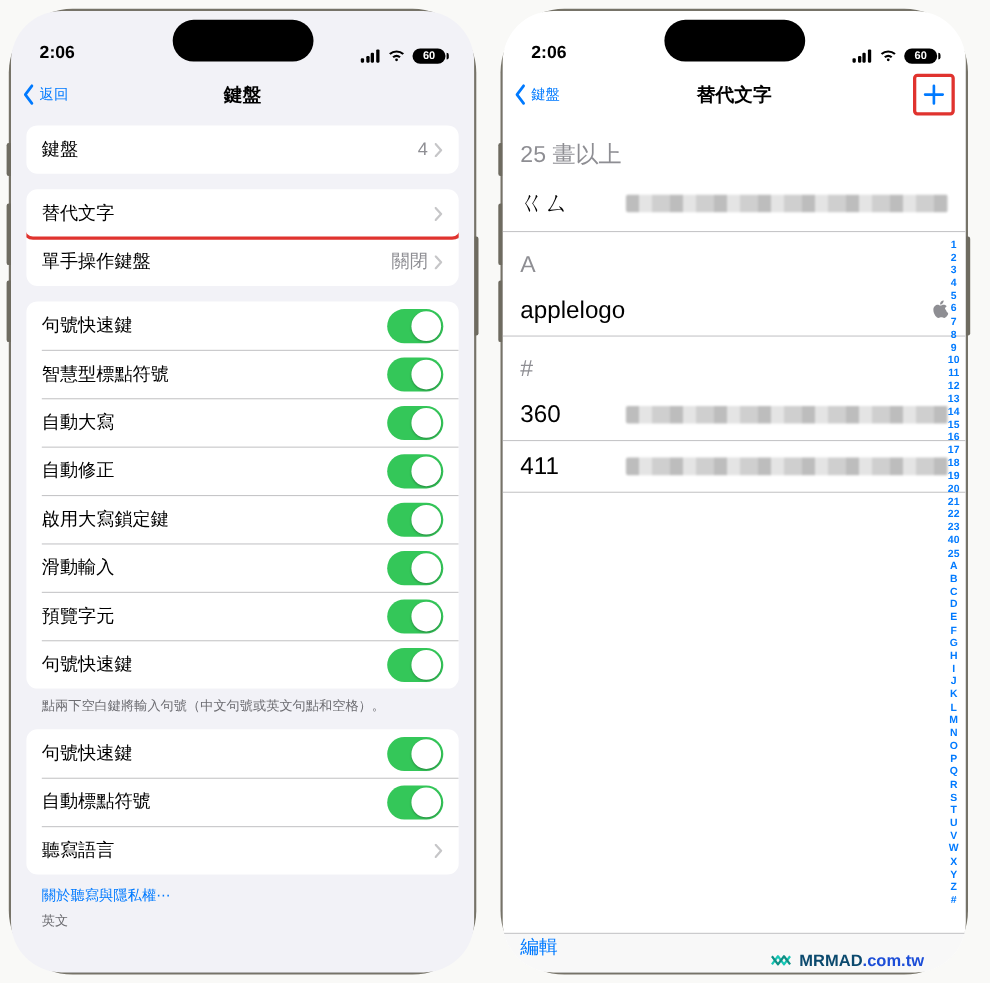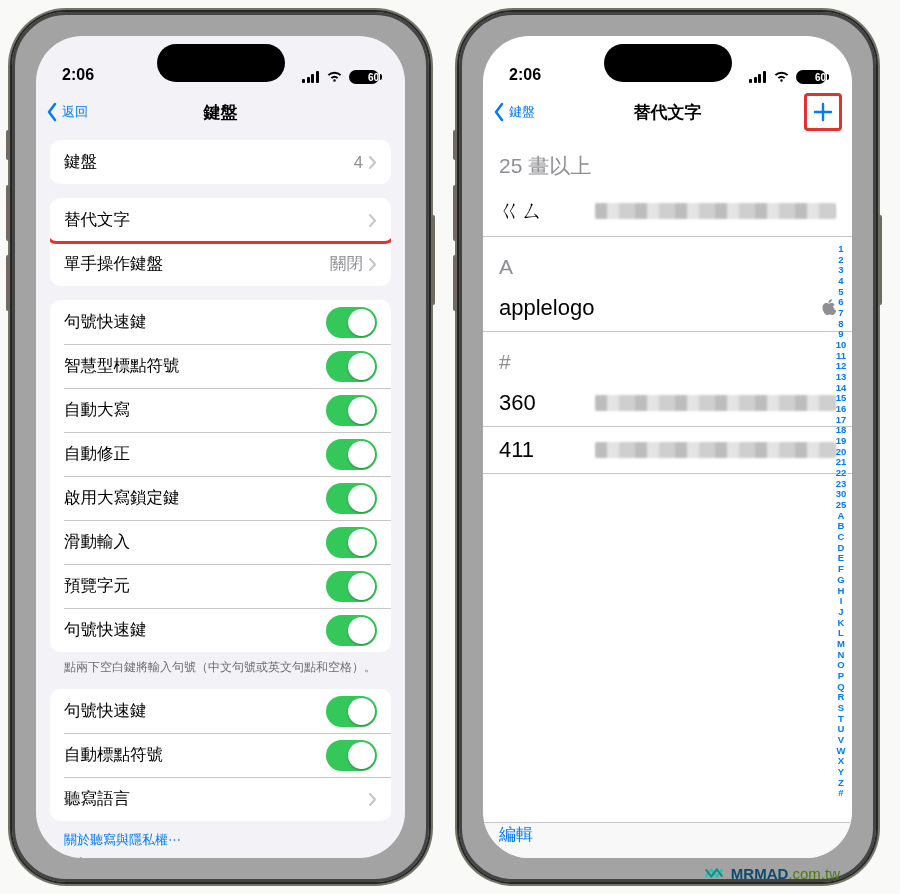--- a/index.html
+++ b/index.html
@@ -10,38 +10,38 @@
     --ios-sep:#c6c6c8;
     --ios-label:#000;
     --ios-sec:#8e8e93;
     --ios-footer:#6d6d72;
     --hl-red:#e0332e;
   }
   *{box-sizing:border-box;-webkit-font-smoothing:antialiased}
   body{margin:0;background:#f9f9f7;font-family:-apple-system,BlinkMacSystemFont,"Helvetica Neue",Arial,sans-serif;color:#000}
   .stage{width:900px;height:894px;margin:0 auto;position:relative;display:flex;gap:26px;padding:10px 22px 10px 10px}
   
-  .phone{position:relative;flex:1;border-radius:56px;background:#a3a3a3;padding:26px;box-shadow:0 0 0 2px #767368, inset 0 0 0 2px #262626}
+  .phone{position:relative;flex:1;border-radius:56px;background:#a3a3a3;padding:0;box-shadow:0 0 0 2px #767368, inset 0 0 0 2px #262626}
   .phone::before{content:"";position:absolute;inset:2px;border:3px solid #444;border-radius:54px;pointer-events:none}
   .screen{position:relative;width:100%;height:100%;border-radius:46px;overflow:hidden;background:var(--ios-gray-bg)}
   .di{position:absolute;top:8px;left:50%;transform:translateX(-50%);width:128px;height:38px;background:#000;border-radius:20px;z-index:50}
   
   .btn-l1{position:absolute;left:-4px;top:120px;width:4px;height:30px;background:#6e6b60;border-radius:2px 0 0 2px}
   .btn-l2{position:absolute;left:-4px;top:175px;width:4px;height:56px;background:#6e6b60;border-radius:2px 0 0 2px}
   .btn-l3{position:absolute;left:-4px;top:245px;width:4px;height:56px;background:#6e6b60;border-radius:2px 0 0 2px}
   .btn-r {position:absolute;right:-4px;top:205px;width:4px;height:90px;background:#6e6b60;border-radius:0 2px 2px 0}
   
   .status{height:54px;display:flex;align-items:flex-end;padding:0 26px 6px;justify-content:space-between;font-size:16px;font-weight:600}
   .sicons{display:flex;align-items:center;gap:6px}
   .sig{width:18px;height:12px;display:flex;align-items:flex-end;gap:1.5px}
   .sig i{width:3px;background:#000;border-radius:1px}
   .sig i:nth-child(1){height:4px}.sig i:nth-child(2){height:6px}.sig i:nth-child(3){height:9px}.sig i:nth-child(4){height:12px}
   .wifi{position:relative;width:17px;height:12px}
   .wifi svg{width:17px;height:12px;display:block}
-  .battpill{display:flex;align-items:center;justify-content:flex-end;width:30px;height:14px;border-radius:7px;background:#000;color:#fff;font-size:10px;font-weight:700;position:relative}
+  .battpill{display:flex;align-items:center;justify-content:center;width:30px;height:14px;border-radius:7px;background:#000;color:#fff;font-size:10px;font-weight:700;position:relative}
   .battpill::after{content:"";position:absolute;right:-3px;top:4px;width:2px;height:6px;border-radius:0 2px 2px 0;background:#000}
   
   .nav{height:44px;display:flex;align-items:center;justify-content:center;position:relative;padding:0 12px}
   .nav .back{position:absolute;left:10px;display:flex;align-items:center;color:var(--ios-blue);font-size:13px}
   .nav .back svg{width:12px;height:20px;margin-right:4px}
   .nav .title{font-size:17px;font-weight:600}
   .nav .right{position:absolute;right:10px;display:flex;align-items:center;justify-content:center;width:38px;height:38px;color:var(--ios-blue)}
   .plus-hl{border:3px solid var(--hl-red);border-radius:4px}
   
   .content{position:absolute;top:98px;bottom:0;left:0;right:0;overflow:hidden}
@@ -67,21 +67,21 @@
   .tr-row .key{flex:0 0 96px}
   .tr-row .blur{flex:1;height:16px;background:repeating-linear-gradient(90deg,#bdbdbd 0 12px,#e4e4e4 12px 24px,#cfcfcf 24px 40px);border-radius:2px;filter:blur(1px)}
   .tr-row .glyph{margin-left:10px;color:#8e8e93}
   .indexbar{position:absolute;right:4px;top:110px;bottom:60px;width:14px;display:flex;flex-direction:column;justify-content:space-between;font-size:9.5px;color:var(--ios-blue);text-align:center;font-weight:600;line-height:1}
   .indexbar span{display:block}
   .toolbar{position:absolute;bottom:0;left:0;right:0;height:36px;background:rgba(248,248,248,.94);border-top:.5px solid var(--ios-sep);display:flex;align-items:flex-start;padding:0 16px}
   .toolbar .edit{color:var(--ios-blue);font-size:17px}
   .watermark{position:absolute;right:60px;bottom:10px;display:flex;align-items:center;font-size:15px;font-weight:700;color:#222}
   .watermark svg{width:22px;height:22px;margin-right:6px}
   .watermark b{color:#0c4a6e}
-  .watermark span{font-weight:400;color:#4d7c0f}
+  .watermark span{font-weight:700;color:#1d4ed8}
 </style>
 </head>
 <body>
 
 <div class="stage">
 
   <div class="phone">
     <div class="btn-l1"></div>
       <div class="btn-l2"></div>
       <div class="btn-l3"></div>
@@ -300,21 +300,21 @@
             <span>14</span>
             <span>15</span>
             <span>16</span>
             <span>17</span>
             <span>18</span>
             <span>19</span>
             <span>20</span>
             <span>21</span>
             <span>22</span>
             <span>23</span>
-            <span>30</span>
+            <span>40</span>
             <span>25</span>
             <span>A</span>
             <span>B</span>
             <span>C</span>
             <span>D</span>
             <span>E</span>
             <span>F</span>
             <span>G</span>
             <span>H</span>
             <span>I</span>

